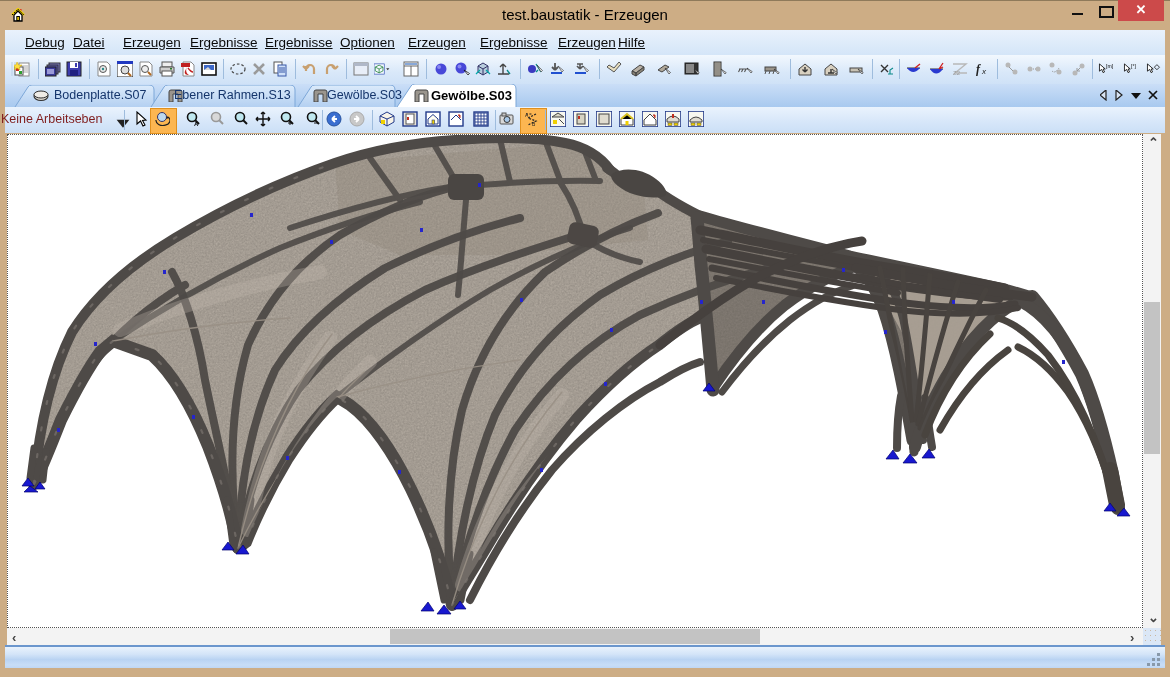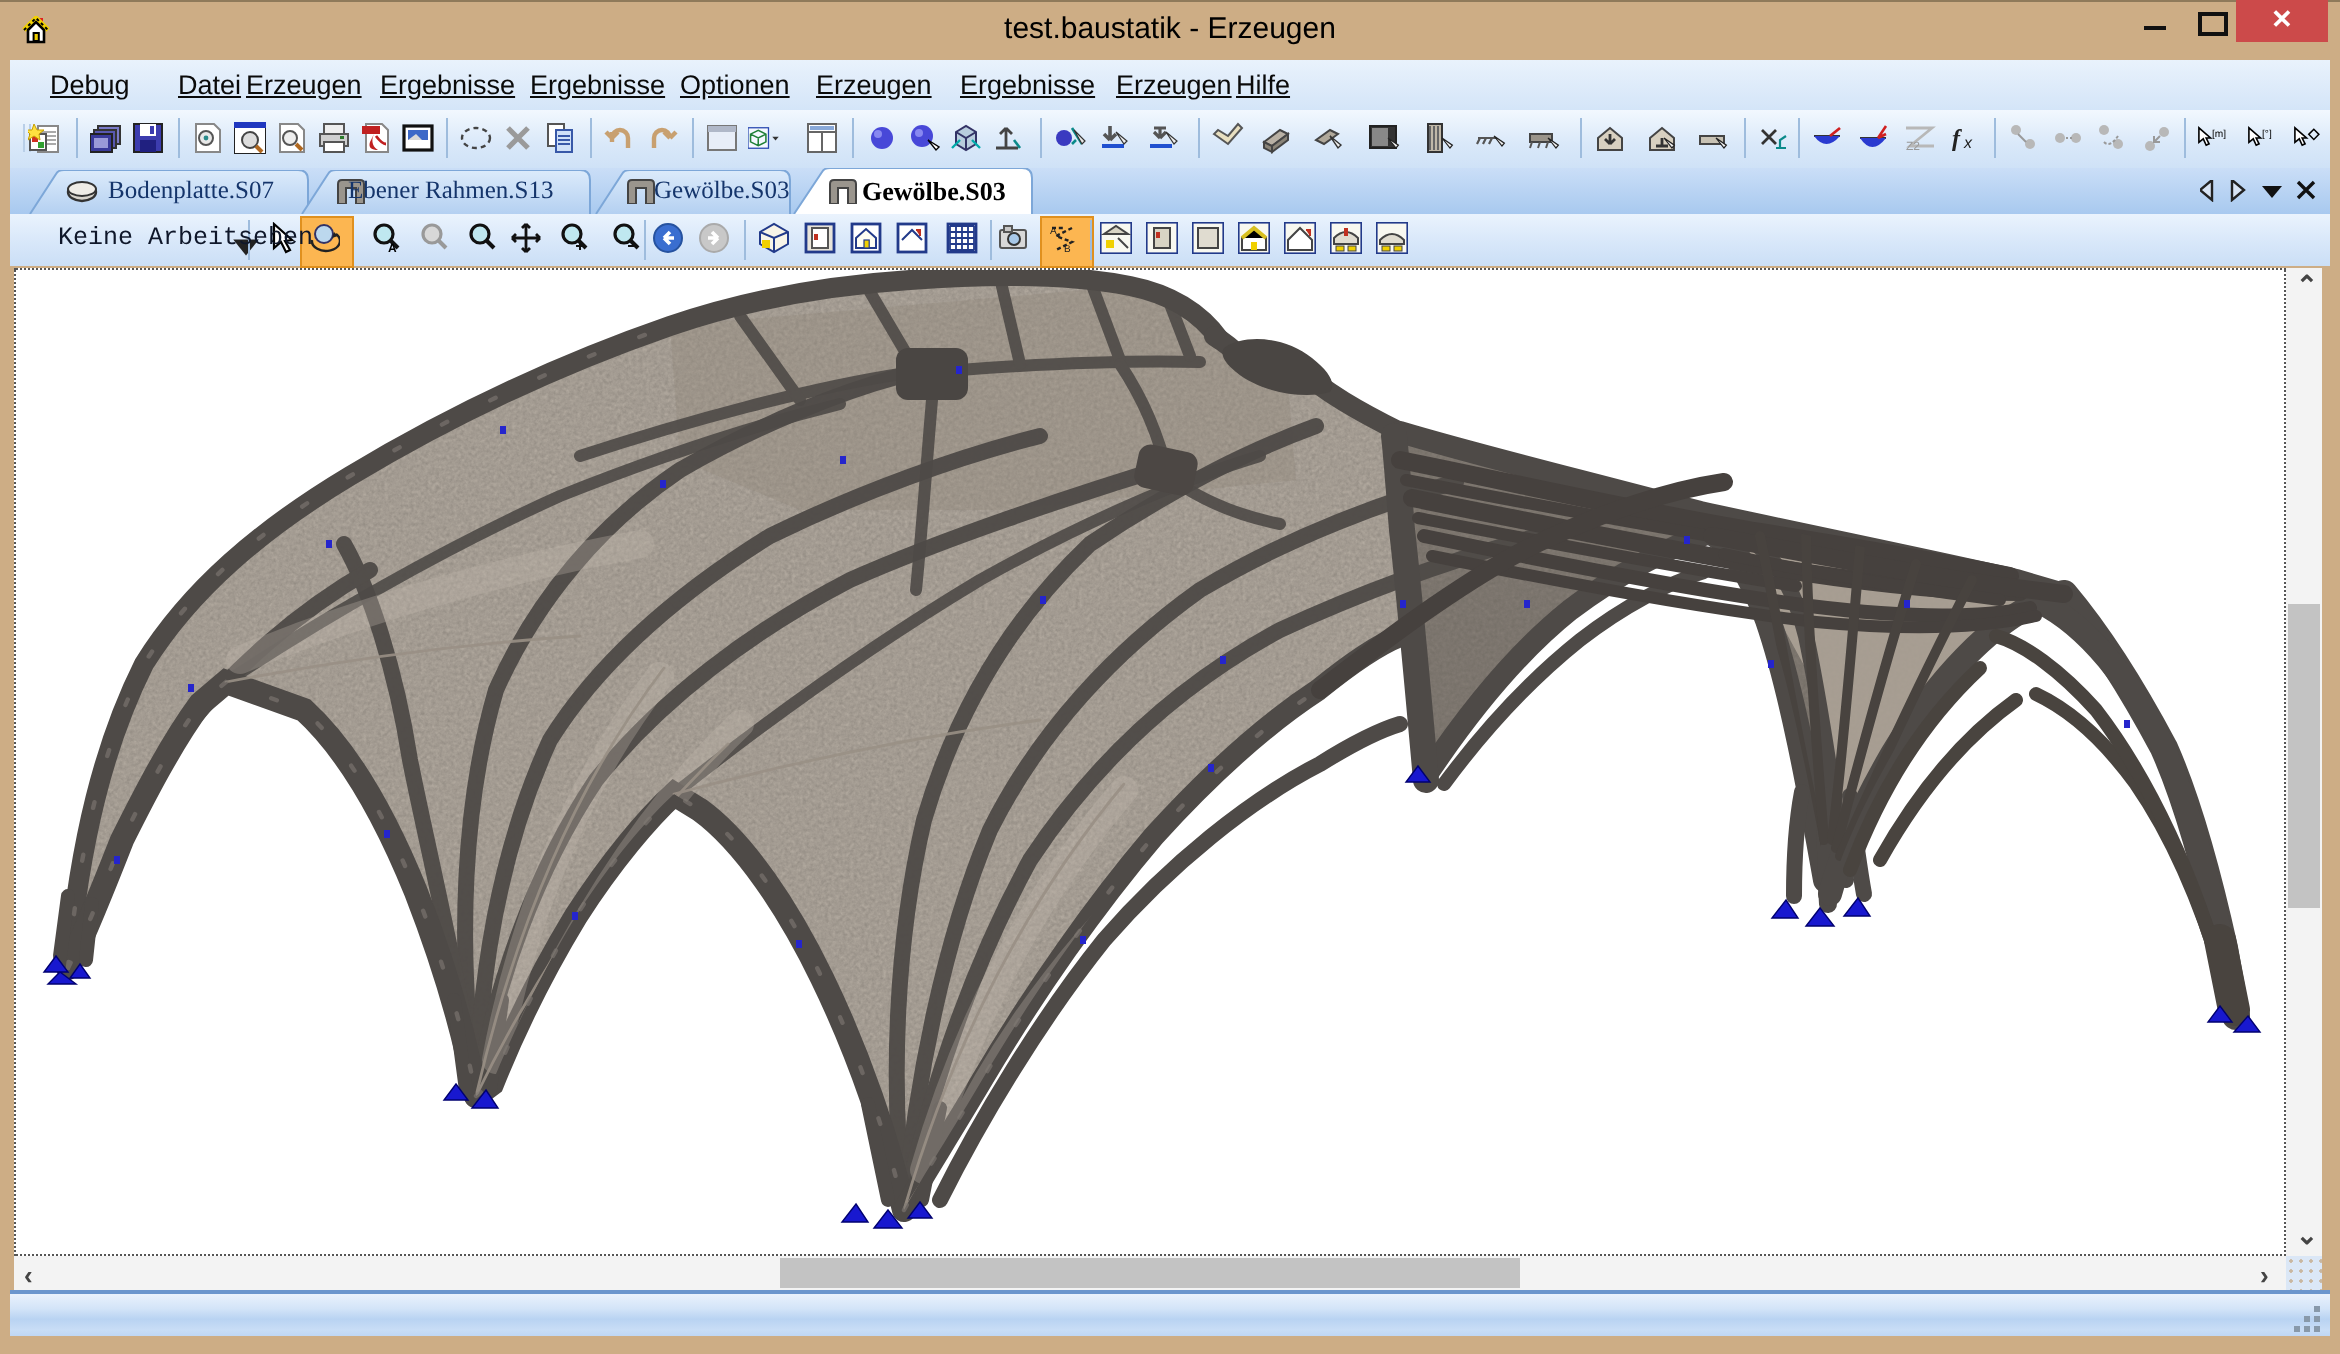--- a/index.html
+++ b/index.html
@@ -20,25 +20,25 @@
   
   #toolbar{left:5px;top:55px;width:1160px;height:29px;
            background:linear-gradient(#f2f8fe,#d9e8f9 60%,#cfe2f7);
            border-bottom:1px solid #b9cfe8;}
   .sep{position:absolute;top:4px;width:1px;height:20px;background:#9ebcdd;}
   .ic{position:absolute;top:6px;width:16px;height:16px;}
   #toolbar .ic,#toolbar .sep{margin-left:-5px;}
   
   #tabbar{left:5px;top:84px;width:1160px;height:23px;
           background:linear-gradient(#cadef7,#a8c9ef);border-bottom:1px solid #6a95c8;}
-  .tab{position:absolute;top:2px;height:21px;font-size:12.5px;color:#15356b;font-family:Liberation Serif, serif;}
+  .tab{position:absolute;top:2px;height:21px;font-size:12.5px;color:#15356b;}
   
   #toolbar2{left:5px;top:107px;width:1160px;height:26px;
             background:linear-gradient(#eaf3fd,#d6e6f9 60%,#cbdff6);}
-  #tb2text{left:29px;top:112px;font-size:12.5px;color:#0f172a;font-family:Liberation Mono, monospace;}
+  #tb2text{left:1px;top:112px;font-size:12.5px;color:#7f1d1d;}
   
   #viewport{left:7px;top:134px;width:1134px;height:492px;background:#fff;
             border:1px dotted #555;}
   
   #vsb{left:1143px;top:134px;width:18px;height:494px;background:#f3f3f3;}
   #hsb{left:7px;top:628px;width:1136px;height:17px;background:#f3f3f3;}
   .sbdots{background:#f8f8f8;background-image:radial-gradient(#dedede 32%,transparent 36%);background-size:3px 3px;}
   #vthumb{left:1144px;top:302px;width:16px;height:152px;background:#c3c3c3;}
   #hthumb{left:390px;top:629px;width:370px;height:15px;background:#c3c3c3;}
   .sbarrow{position:absolute;font-size:13px;color:#444;font-weight:bold;}
@@ -60,21 +60,21 @@
   <path d="M1 7 L7 1 L13 7" fill="none" stroke="#000" stroke-width="1" stroke-dasharray="1.5 1.5"></path>
   <path d="M3 7 L7 3 L11 7 L11 13 L3 13 Z" fill="#fff" stroke="#000" stroke-width="1.3"></path>
   <rect x="5.8" y="8.5" width="2.6" height="4" fill="#f0d000" stroke="#000" stroke-width="1"></rect>
 </svg>
 <div class="abs" id="btn-min"></div>
 <div class="abs" id="btn-max"></div>
 <div class="abs" id="btn-close">✕</div>
 
 <div class="abs" id="menubar">
   <span style="left:20px">Debug</span>
-  <span style="left:84px">Datei</span>
+  <span style="left:68px">Datei</span>
   <span style="left:118px">Erzeugen</span>
   <span style="left:185px">Ergebnisse</span>
   <span style="left:260px">Ergebnisse</span>
   <span style="left:335px">Optionen</span>
   <span style="left:403px">Erzeugen</span>
   <span style="left:475px">Ergebnisse</span>
   <span style="left:553px">Erzeugen</span>
   <span style="left:613px">Hilfe</span>
 </div>
 

